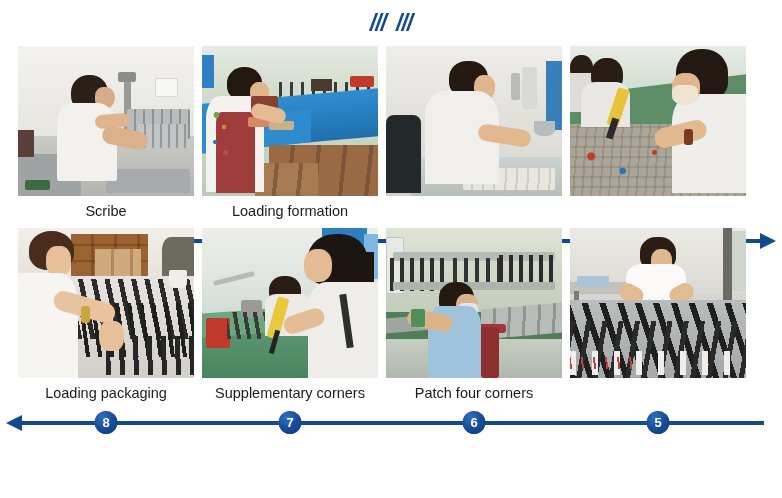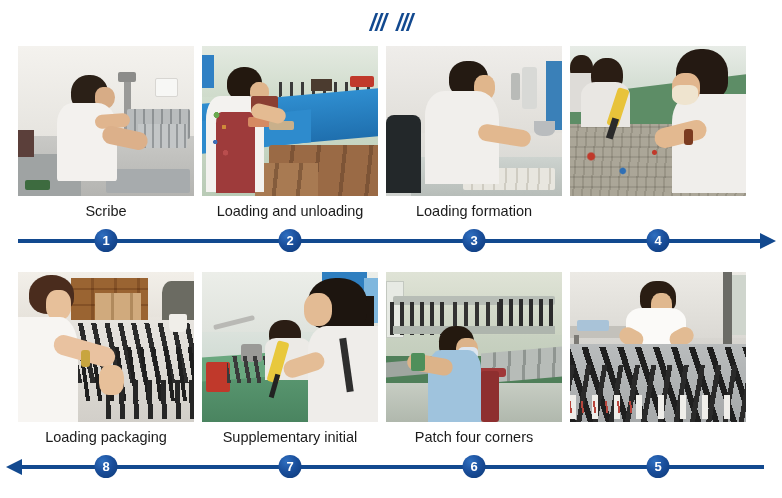--- a/index.html
+++ b/index.html
@@ -42,21 +42,21 @@
     font-size: 26px;
     font-weight: bold;
     letter-spacing: 0.5px;
     line-height: 1;
   }
 
   
   .row {
     position: relative;
     width: 782px;
-    height: 226px;
+    height: 182px;
   }
 
   .cards {
     position: relative;
     display: flex;
     padding: 0 18px;
     gap: 8px;
     height: 150px;
   }
 
@@ -413,21 +413,20 @@
             <div class="ph mask"></div>
           <div class="ph armB"></div>
             <div class="ph band"></div>
         </div>
       </div>
 
     </div>
 
     <div class="labels">
       <div class="label">Scribe</div>
-      <div class="label">Loading and unloading</div>
       <div class="label">Loading formation</div>
     </div>
 
     <div class="axis">
       <div class="axis-line"></div>
       <div class="arrow-head right"></div>
       <div class="badge" style="left:106px">1</div>
       <div class="badge" style="left:290px">2</div>
       <div class="badge" style="left:474px">3</div>
       <div class="badge" style="left:658px">4</div>
@@ -524,21 +523,21 @@
           <div class="ph harness2"></div>
             <div class="ph conns"></div>
             <div class="ph redwires"></div>
         </div>
       </div>
 
     </div>
 
     <div class="labels">
       <div class="label">Loading packaging</div>
-      <div class="label">Supplementary initial</div>
+      <div class="label">Supplementary corners</div>
       <div class="label">Patch four corners</div>
     </div>
 
     <div class="axis">
       <div class="axis-line rtl"></div>
       <div class="arrow-head left"></div>
       <div class="badge" style="left:106px">8</div>
       <div class="badge" style="left:290px">7</div>
       <div class="badge" style="left:474px">6</div>
       <div class="badge" style="left:658px">5</div>

